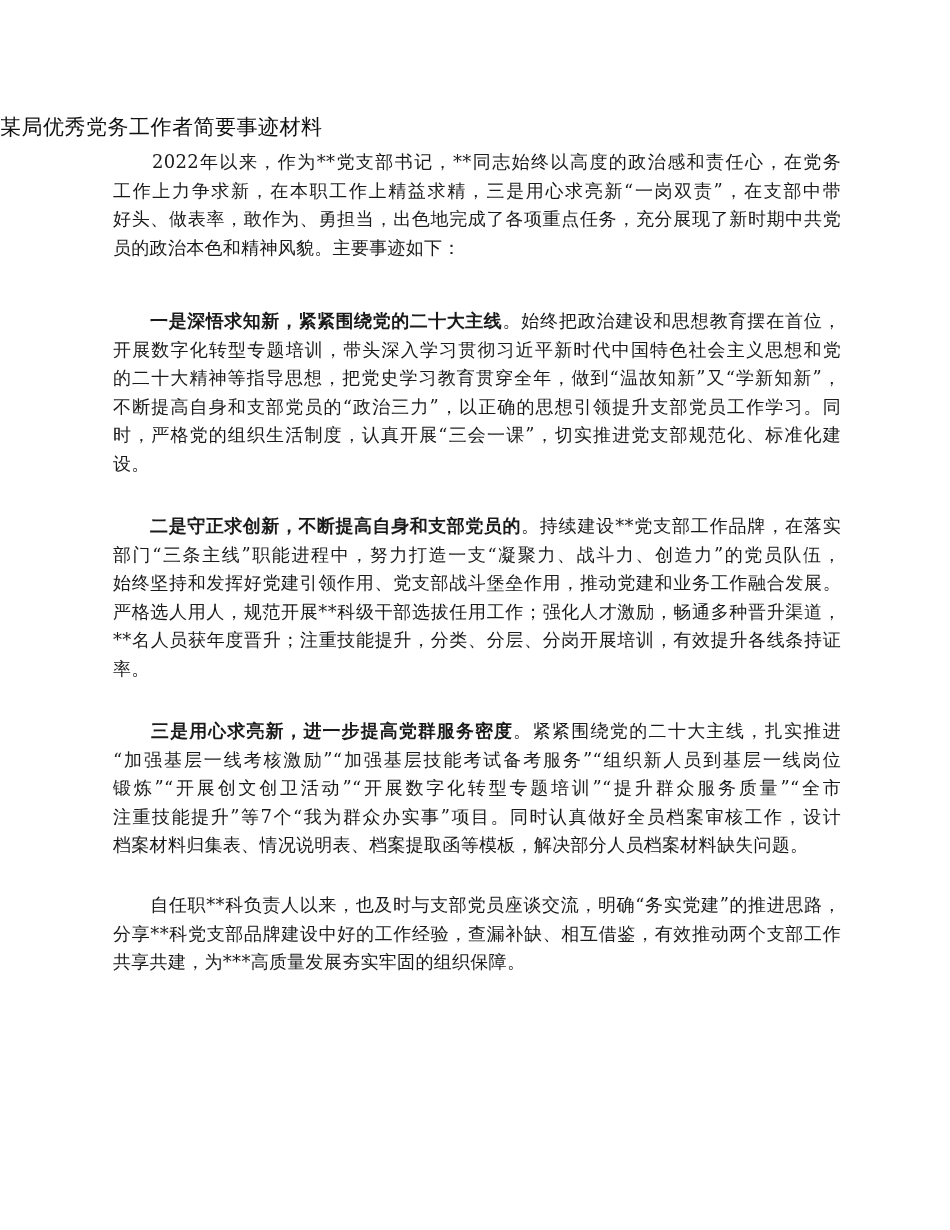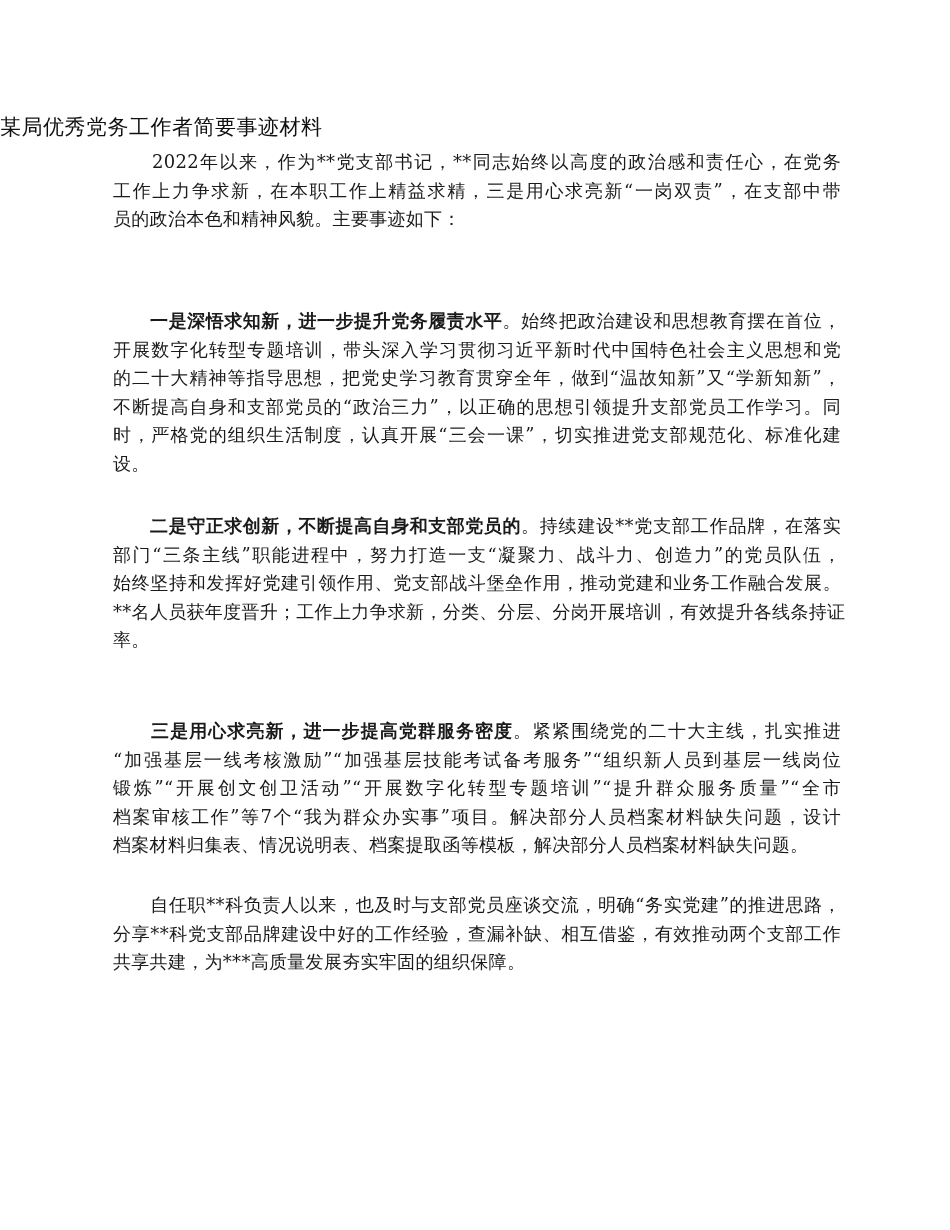--- a/index.html
+++ b/index.html
@@ -17,45 +17,47 @@
 </style>
 </head>
 <body>
 
 <div class="page">
   <div class="title">某局优秀党务工作者简要事迹材料</div>
 
   <div class="para" style="top:148px;">
     <div class="line">　　2022年以来，作为**党支部书记，**同志始终以高度的政治感和责任心，在党务</div>
     <div class="line">工作上力争求新，在本职工作上精益求精，三是用心求亮新“一岗双责”，在支部中带</div>
+    <div class="line">好头、做表率，敢作为、勇担当，出色地完成了各项重点任务，充分展现了新时期中共党</div>
     <div class="line last">员的政治本色和精神风貌。主要事迹如下：</div>
   </div>
 
   <div class="para" style="top:307px;">
-    <div class="line"><span class="bold">　　一是深悟求知新，进一步提升党务履责水平</span><span>。始终把政治建设和思想教育摆在首位，</span></div>
+    <div class="line"><span class="bold">　　一是深悟求知新，紧紧围绕党的二十大主线</span><span>。始终把政治建设和思想教育摆在首位，</span></div>
     <div class="line">开展数字化转型专题培训，带头深入学习贯彻习近平新时代中国特色社会主义思想和党</div>
     <div class="line">的二十大精神等指导思想，把党史学习教育贯穿全年，做到“温故知新”又“学新知新”，</div>
     <div class="line">不断提高自身和支部党员的“政治三力”，以正确的思想引领提升支部党员工作学习。同</div>
     <div class="line">时，严格党的组织生活制度，认真开展“三会一课”，切实推进党支部规范化、标准化建</div>
     <div class="line last">设。</div>
   </div>
 
   <div class="para" style="top:512px;">
     <div class="line"><span class="bold">　　二是守正求创新，不断提高自身和支部党员的</span><span>。持续建设**党支部工作品牌，在落实</span></div>
     <div class="line">部门“三条主线”职能进程中，努力打造一支“凝聚力、战斗力、创造力”的党员队伍，</div>
     <div class="line">始终坚持和发挥好党建引领作用、党支部战斗堡垒作用，推动党建和业务工作融合发展。</div>
-    <div class="line">**名人员获年度晋升；工作上力争求新，分类、分层、分岗开展培训，有效提升各线条持证</div>
+    <div class="line">严格选人用人，规范开展**科级干部选拔任用工作；强化人才激励，畅通多种晋升渠道，</div>
+    <div class="line">**名人员获年度晋升；注重技能提升，分类、分层、分岗开展培训，有效提升各线条持证</div>
     <div class="line last">率。</div>
   </div>
 
   <div class="para" style="top:717px;">
     <div class="line"><span class="bold">　　三是用心求亮新，进一步提高党群服务密度</span><span>。紧紧围绕党的二十大主线，扎实推进</span></div>
     <div class="line">“加强基层一线考核激励”“加强基层技能考试备考服务”“组织新人员到基层一线岗位</div>
     <div class="line">锻炼”“开展创文创卫活动”“开展数字化转型专题培训”“提升群众服务质量”“全市</div>
-    <div class="line">档案审核工作”等7个“我为群众办实事”项目。解决部分人员档案材料缺失问题，设计</div>
+    <div class="line">注重技能提升”等7个“我为群众办实事”项目。同时认真做好全员档案审核工作，设计</div>
     <div class="line last">档案材料归集表、情况说明表、档案提取函等模板，解决部分人员档案材料缺失问题。</div>
   </div>
 
   <div class="para" style="top:891px;">
     <div class="line">　　自任职**科负责人以来，也及时与支部党员座谈交流，明确“务实党建”的推进思路，</div>
     <div class="line">分享**科党支部品牌建设中好的工作经验，查漏补缺、相互借鉴，有效推动两个支部工作</div>
     <div class="line last">共享共建，为***高质量发展夯实牢固的组织保障。</div>
   </div>
 </div>
 

